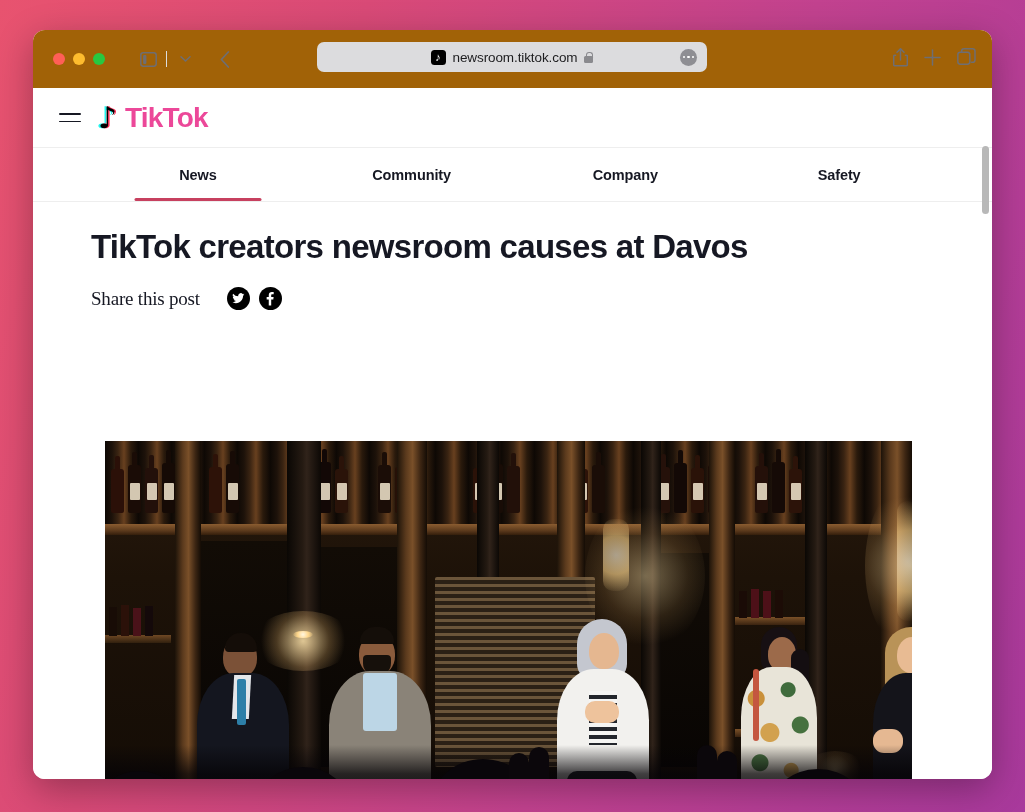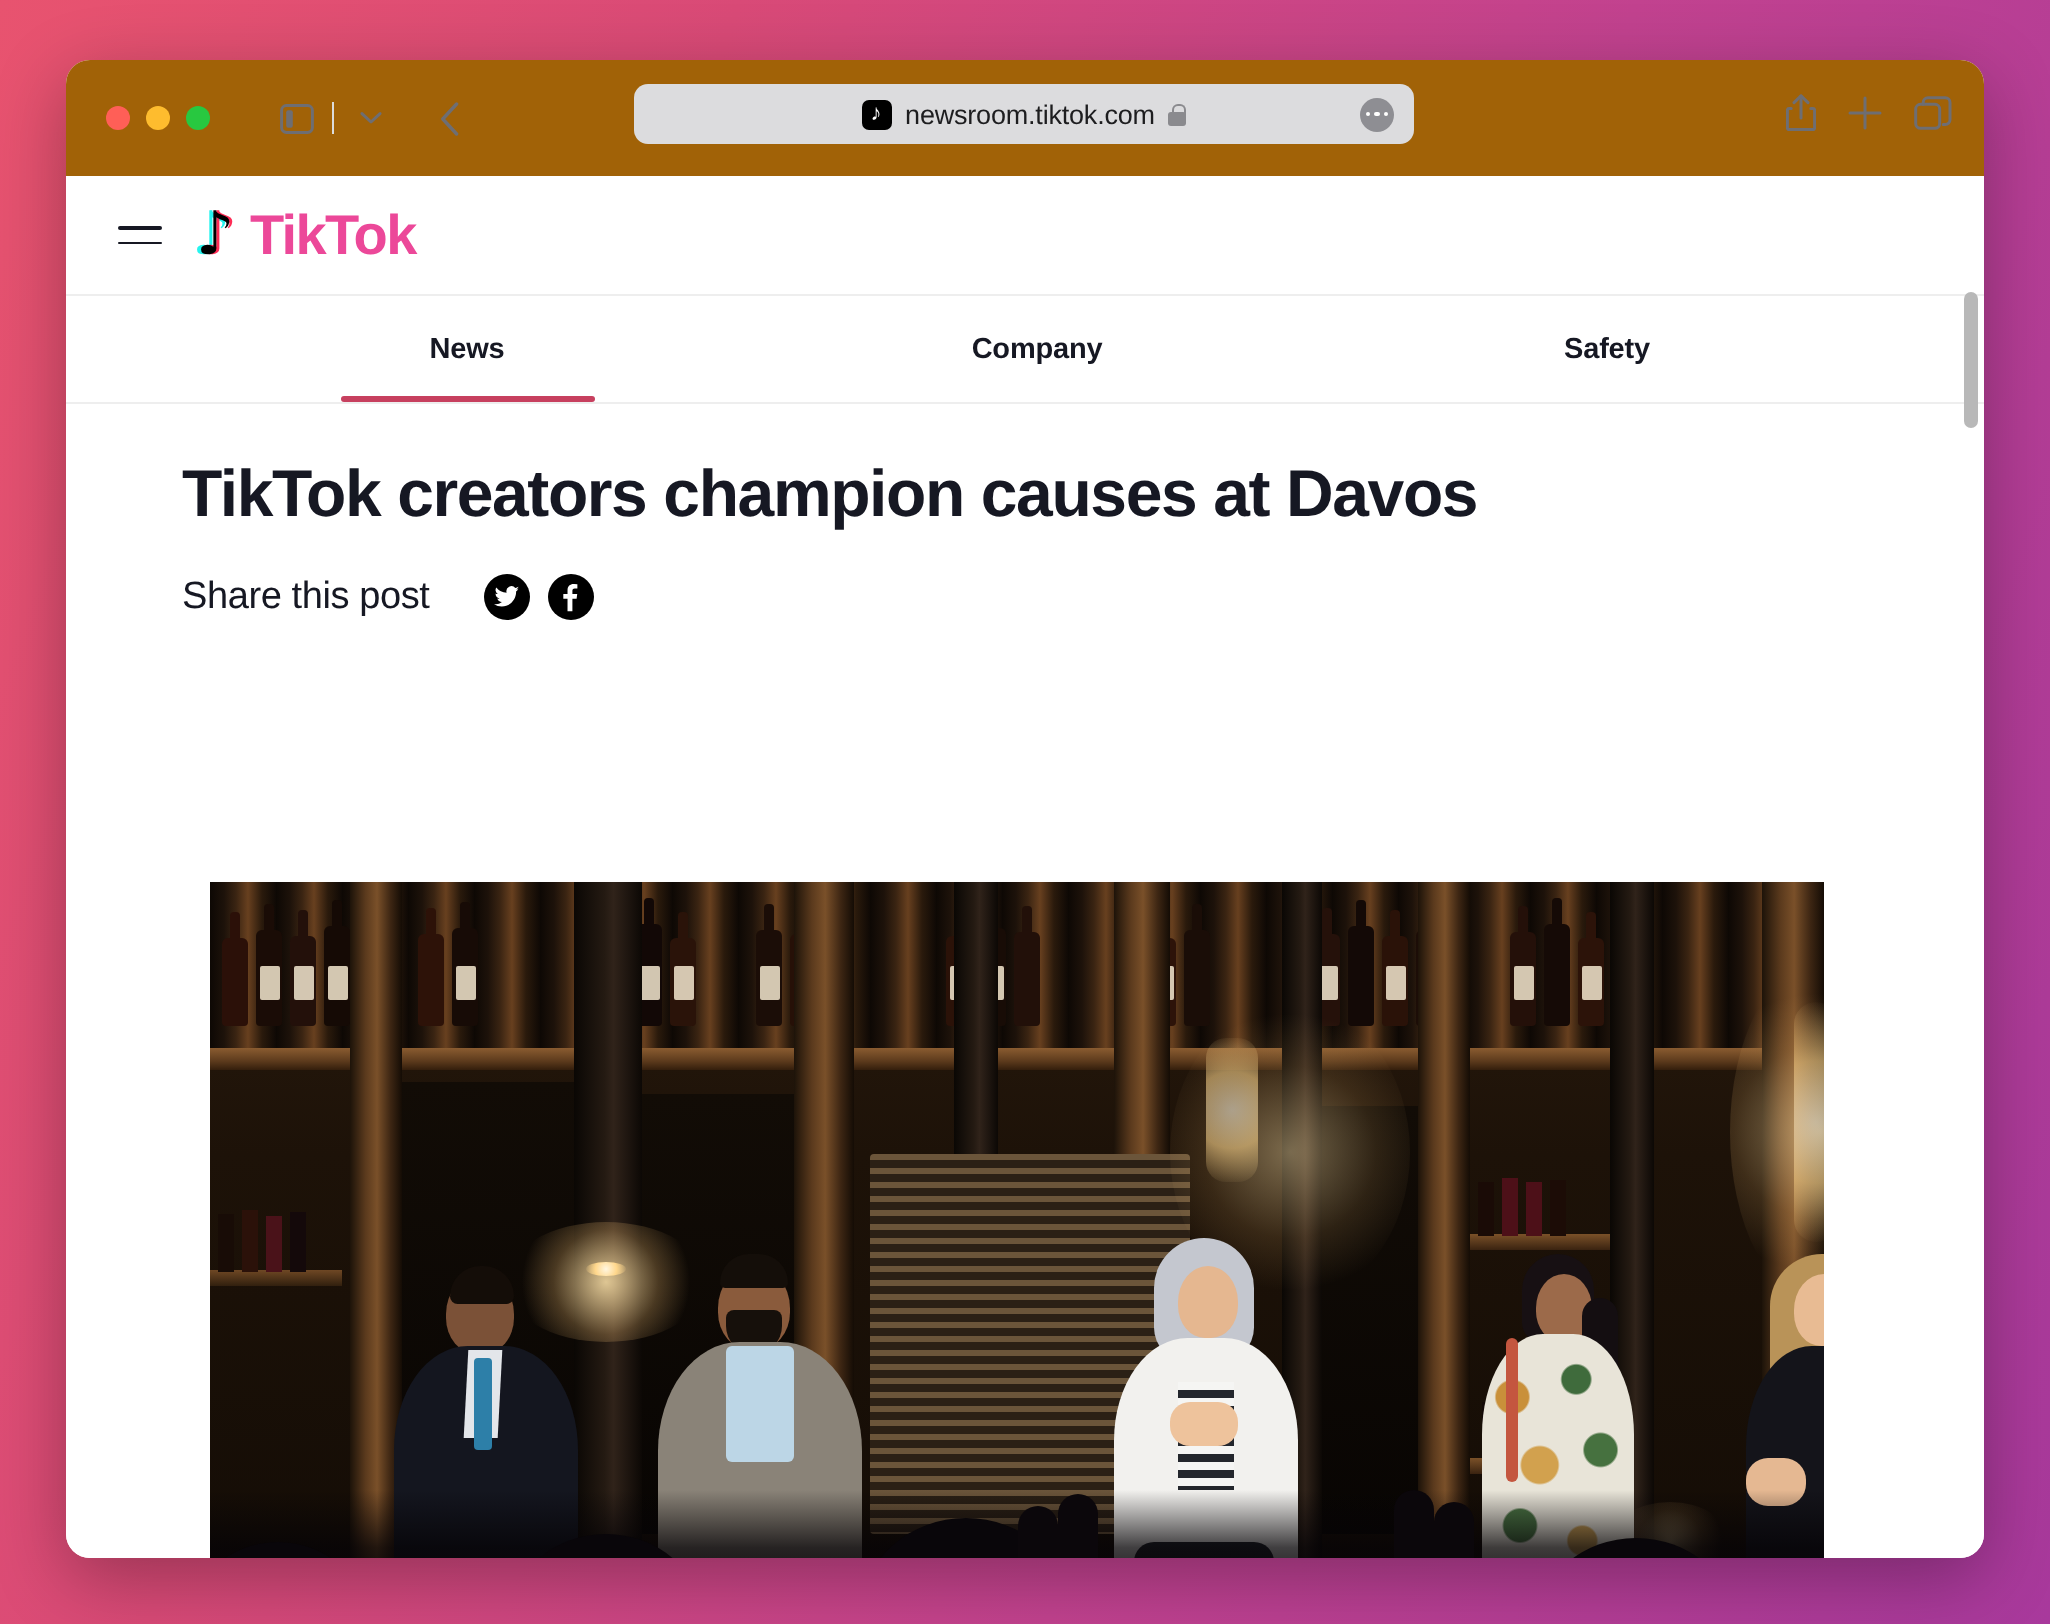--- a/index.html
+++ b/index.html
@@ -226,20 +226,21 @@
     font-weight: bold;
     color: #161823;
     letter-spacing: -0.7px;
   }
 
   #share-row {
     margin-top: 21px;
     display: flex;
     align-items: center;
     gap: 27px;
+    font-family: Liberation Serif, serif;
   }
   #share-label { font-size: 19px; color: #161823; letter-spacing: -0.2px; }
   .social-btns { display: flex; gap: 9px; }
   .social-btn {
     width: 23px; height: 23px;
     border-radius: 50%;
     background: #000;
     display: flex; align-items: center; justify-content: center;
     color: #fff;
   }
@@ -445,31 +446,35 @@
         <span id="brand-text">TikTok</span>
       </div>
     </div>
 
     <div id="nav-tabs">
       <div class="nav-tab active">
         <span>News</span>
         <span class="tab-underline"></span>
       </div>
       <div class="nav-tab">
+        <span>Community</span>
+
+      </div>
+      <div class="nav-tab">
         <span>Company</span>
 
       </div>
       <div class="nav-tab">
         <span>Safety</span>
 
       </div>
     </div>
 
     <div id="article">
-      <h1 id="article-title">TikTok creators champion causes at Davos</h1>
+      <h1 id="article-title">TikTok creators newsroom causes at Davos</h1>
 
       <div id="share-row">
         <span id="share-label">Share this post</span>
         <span class="social-btns">
           <a class="social-btn">
             <svg width="13" height="11" viewBox="0 0 13 11" fill="#fff">
               <path d="M12.6 1.4a5 5 0 0 1-1.45.4A2.53 2.53 0 0 0 12.26.41a5.05 5.05 0 0 1-1.6.61A2.52 2.52 0 0 0 6.3 3.32 7.15 7.15 0 0 1 1.12.69a2.52 2.52 0 0 0 .78 3.37 2.5 2.5 0 0 1-1.14-.32v.03a2.52 2.52 0 0 0 2.02 2.47 2.54 2.54 0 0 1-1.14.04 2.52 2.52 0 0 0 2.35 1.75A5.06 5.06 0 0 1 0 9.07a7.13 7.13 0 0 0 3.87 1.14c4.64 0 7.18-3.85 7.18-7.19l-.01-.33a5.1 5.1 0 0 0 1.26-1.3z"></path>
             </svg>
           </a>
           <a class="social-btn">

